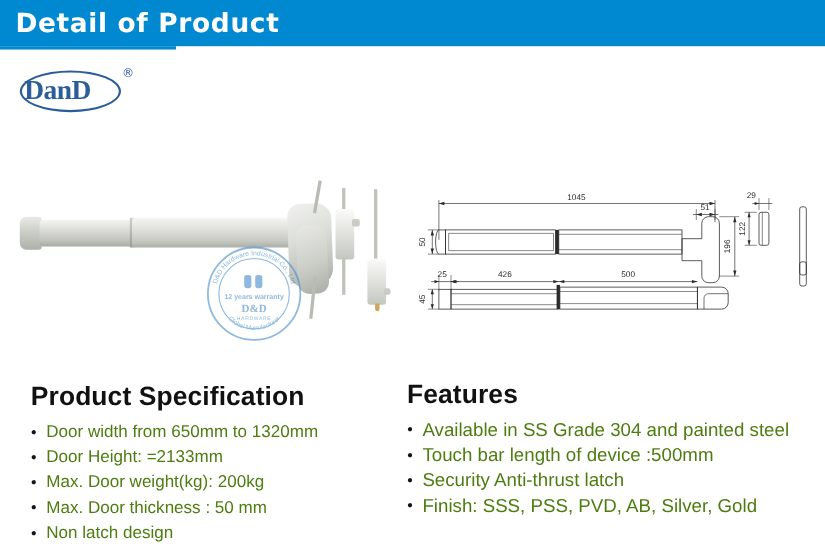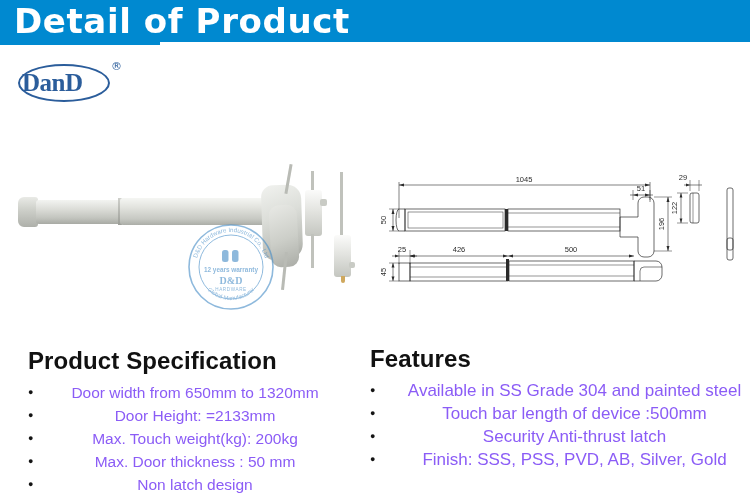--- a/index.html
+++ b/index.html
@@ -21,21 +21,21 @@
     position: absolute;
     left: 0; top: 0;
     width: 750px;
     height: 42px;
     background: #0089d0;
   }
   .header-title {
     position: absolute;
     left: 14px;
     top: 3px;
-    font-size: 34px;
+    font-size: 24px;
     font-weight: 900;
     color: #ffffff;
     letter-spacing: 0.6px;
     font-family: "DejaVu Sans", sans-serif;
     line-height: 36px;
     white-space: nowrap;
   }
   .header-underline {
     position: absolute;
     left: 0;
@@ -241,25 +241,24 @@
     font-family: "Liberation Sans", sans-serif;
   }
   .bullet-list {
     list-style: none;
     margin: 0;
     padding: 0;
   }
   .bullet-list li {
     font-size: 15.5px;
     line-height: 23px;
-    color: #8b5cf6;
+    color: #4d7c0f;
     white-space: nowrap;
     position: relative;
     padding-left: 14px;
-    text-align: center;
   }
   .bullet-list li::before {
     content: "\25CF";
     position: absolute;
     left: 0;
     top: 0;
     font-size: 9px;
     line-height: 23px;
     color: #141414;
   }
@@ -419,21 +418,21 @@
     <text x="199" y="92" text-anchor="middle" id="dim-500">500</text>
     <text x="14" y="112" text-anchor="middle" transform="rotate(-90 14 112)" id="dim-45">45</text>
   </g>
 </svg>
 
 <div class="col-left">
   <div class="sec-title">Product Specification</div>
   <ul class="bullet-list" id="spec-list">
       <li>Door width from 650mm to 1320mm</li>
       <li>Door Height: =2133mm</li>
-      <li>Max. Touch weight(kg): 200kg</li>
+      <li>Max. Door weight(kg): 200kg</li>
       <li>Max. Door thickness : 50 mm</li>
       <li>Non latch design</li>
     </ul>
 </div>
 
 <div class="col-right">
   <div class="sec-title">Features</div>
   <ul class="bullet-list" id="feat-list">
       <li>Available in SS Grade 304 and painted steel</li>
       <li>Touch bar length of device :500mm</li>

